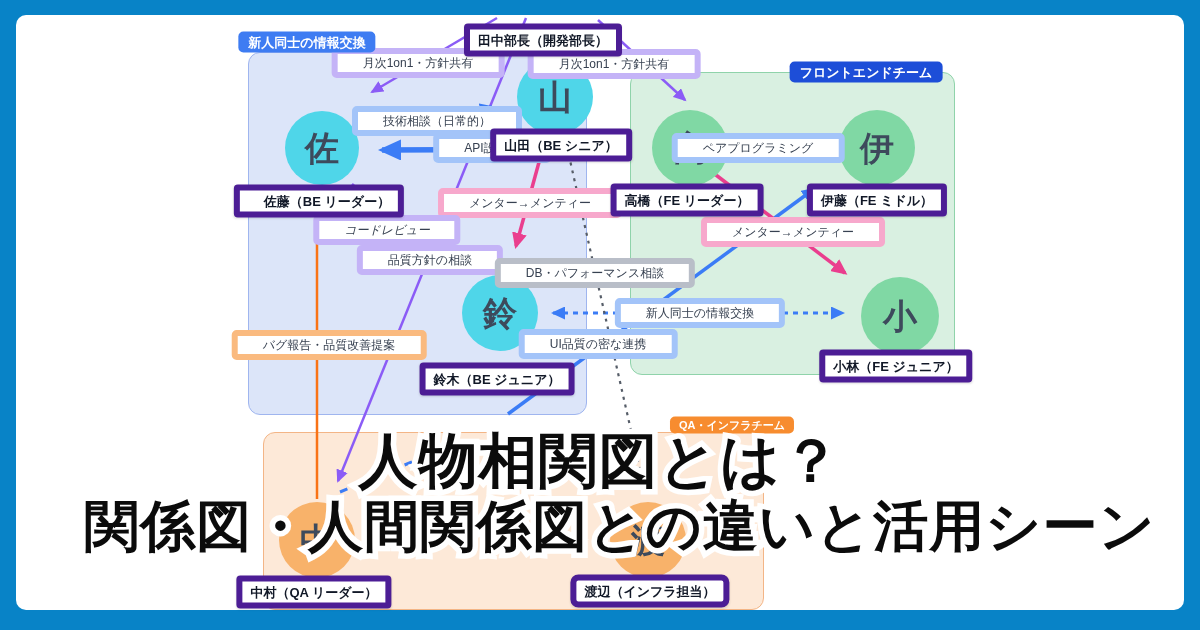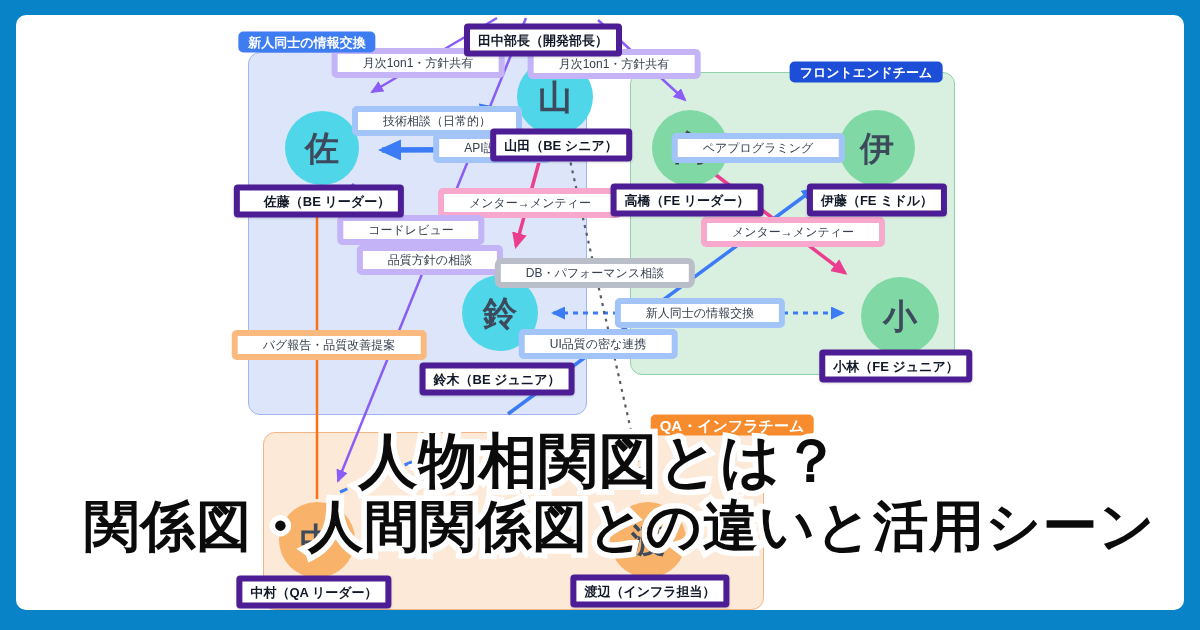--- a/index.html
+++ b/index.html
@@ -17,21 +17,21 @@
   .box-backend{left:248px;top:52px;width:337px;height:361px;background:#DCE5F9;border-color:#9FB5EF;}
   .box-frontend{left:630px;top:72px;width:323px;height:301px;background:#D9F0E1;border-color:#8FD3AA;}
   .box-qa{left:263px;top:432px;width:499px;height:176px;background:#FDE9D8;border-color:#F3B586;}
   .badge{
     position:absolute;transform:translate(-50%,-50%);z-index:21;
     color:#fff;font-weight:bold;font-size:13px;line-height:1;
     padding:4px 10px;border-radius:5px;white-space:nowrap;
   }
   .badge-backend{left:307px;top:42px;background:#3E7CF2;}
   .badge-frontend{left:866px;top:72px;background:#1d4ed8;}
-  .badge-qa{left:732px;top:425px;background:#F78C2F;font-size:15px;padding:3px 9px;}
+  .badge-qa{left:732px;top:425px;background:#F78C2F;font-size:11px;padding:3px 9px;}
   
   .edges{position:absolute;left:0;top:0;z-index:5;pointer-events:none;}
   
   .node{
     position:absolute;transform:translate(-50%,-50%);z-index:10;
     border-radius:50%;display:flex;align-items:center;justify-content:center;
     color:#3D4A5C;font-weight:600;font-size:34px;line-height:1;
   }
   .node-cyan{background:#4FD6E9;}
   .node-green{background:#80D8A4;}
@@ -46,21 +46,21 @@
   }
   .name-lbl{
     z-index:22;font-size:13px;font-weight:bold;color:#111827;padding:4px 8px;
     box-shadow:0 1px 2px rgba(0,0,0,0.10);
   }
   .edge-lbl{z-index:20;font-size:12px;color:#374151;padding:3px 25px;border-radius:5px;}
   .b-purple{border-color:#C4B3F7;}
   .b-blue{border-color:#A3C4F9;}
   .b-pink{border-color:#F7A8CC;}
   .b-orange{border-color:#FABA7F;}
-  .b-gray{border-color:#B9BEC8;border-radius:7px;}
+  .b-gray{border-color:#B9BEC8;}
   .under-name{z-index:19;}
   
   .title-line{
     position:absolute;left:0;width:100%;text-align:center;z-index:50;
     font-weight:900;color:#0b0b0b;line-height:1;letter-spacing:1px;
   }
   .title-1{top:432px;font-size:59px;}
   .title-2{top:499px;font-size:55px;transform:translateX(20px);}
   .t-stroke{
     position:absolute;left:0;right:0;top:0;color:#0b0b0b;
@@ -142,37 +142,37 @@
   <div class="node node-orange r38" style="left:648px;top:540px;">
       <span>渡</span>
     </div>
 
   <div class="lbl edge-lbl b-purple" style="left:418px;top:63px;">月次1on1・方針共有</div>
   <div class="lbl edge-lbl b-purple" style="left:614px;top:64px;">月次1on1・方針共有</div>
   <div class="lbl edge-lbl b-blue" style="left:437px;top:121px;">技術相談（日常的）</div>
   <div class="lbl edge-lbl b-blue under-name" style="left:492px;top:148px;">API設計の</div>
   <div class="lbl edge-lbl b-pink" style="left:530px;top:203px;">メンター→メンティー</div>
   <div class="lbl edge-lbl b-pink" style="left:793px;top:232px;">メンター→メンティー</div>
-  <div class="lbl edge-lbl b-purple" style="left:411px;top:230px;">コードレビュー</div>
+  <div class="lbl edge-lbl b-purple" style="left:387px;top:230px;font-style:italic;">コードレビュー</div>
   <div class="lbl edge-lbl b-purple" style="left:430px;top:260px;">品質方針の相談</div>
   <div class="lbl edge-lbl b-orange" style="left:329px;top:345px;">バグ報告・品質改善提案</div>
   <div class="lbl edge-lbl b-gray" style="left:595px;top:273px;">DB・パフォーマンス相談</div>
   <div class="lbl edge-lbl b-blue" style="left:700px;top:313px;">新人同士の情報交換</div>
   <div class="lbl edge-lbl b-blue" style="left:598px;top:344px;">UI品質の密な連携</div>
   <div class="lbl edge-lbl b-blue" style="left:758px;top:148px;">ペアプログラミング</div>
 
   <div class="lbl name-lbl" style="left:543px;top:40px;">田中部長（開発部長）</div>
   <div class="lbl name-lbl" style="left:319px;top:201px;padding-left:24px;">佐藤（BE リーダー）</div>
   <div class="lbl name-lbl" style="left:561px;top:145px;">山田（BE シニア）</div>
   <div class="lbl name-lbl" style="left:497px;top:379px;">鈴木（BE ジュニア）</div>
   <div class="lbl name-lbl" style="left:687px;top:200px;">高橋（FE リーダー）</div>
   <div class="lbl name-lbl" style="left:877px;top:200px;">伊藤（FE ミドル）</div>
   <div class="lbl name-lbl" style="left:896px;top:366px;">小林（FE ジュニア）</div>
   <div class="lbl name-lbl" style="left:314px;top:592px;">中村（QA リーダー）</div>
-  <div class="lbl name-lbl" style="left:650px;top:591px;">渡辺（インフラ担当）</div>
+  <div class="lbl name-lbl" style="left:650px;top:591px;border-radius:8px;">渡辺（インフラ担当）</div>
 
   <div class="badge badge-backend">新人同士の情報交換</div>
   <div class="badge badge-frontend">フロントエンドチーム</div>
   <div class="badge badge-qa">QA・インフラチーム</div>
 
   <div class="title-line title-1">
     <span class="t-stroke" aria-hidden="true">人物相関図とは？</span>
     <span class="t-fill">人物相関図とは？</span>
   </div>
   <div class="title-line title-2">

